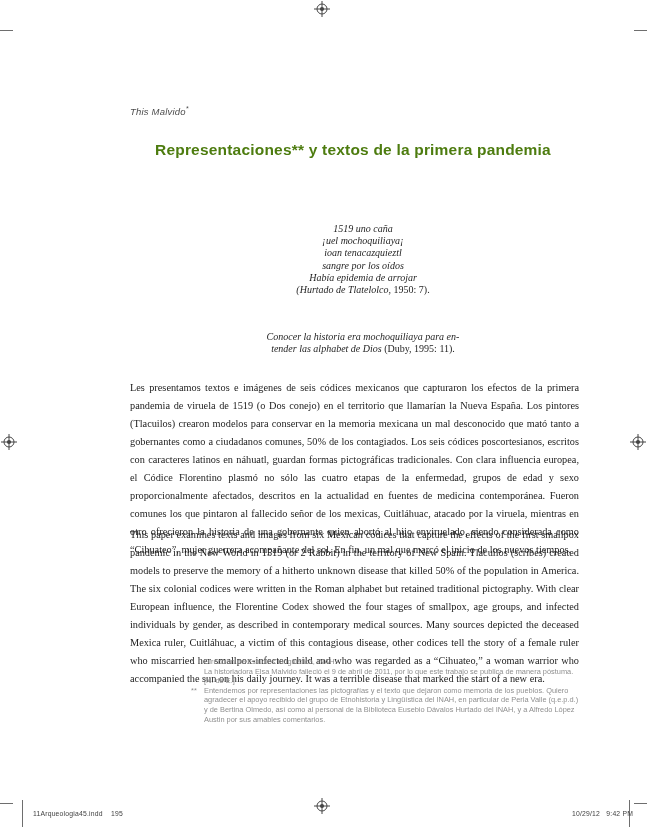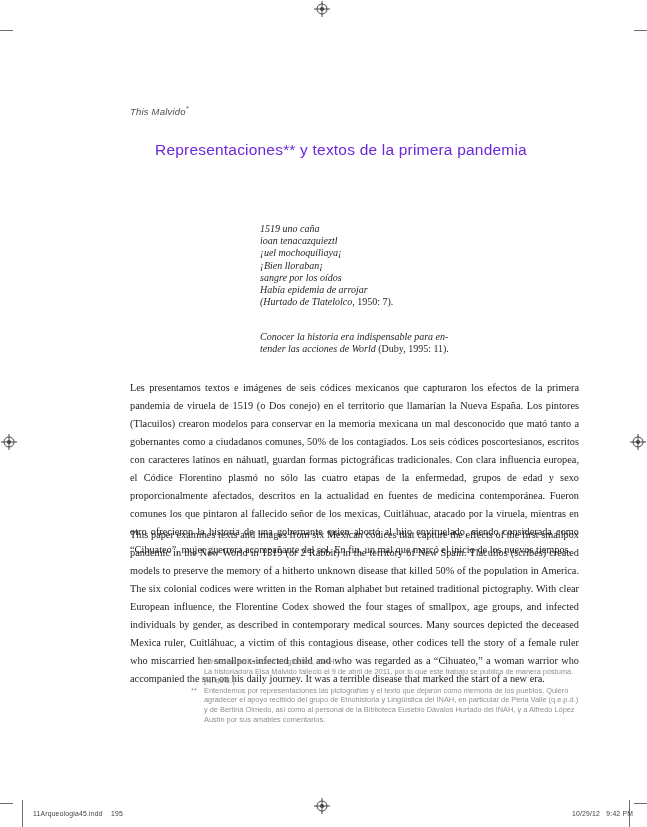--- a/index.html
+++ b/index.html
@@ -17,27 +17,27 @@
   .crop-v { width:1px; }
 
   
   .author {
     font-family:"Liberation Sans", sans-serif;
     font-style:italic; font-size:9.5px; color:#4d4d4d; letter-spacing:.2px;
   }
   .author sup { font-size:7px; }
   .title {
     font-family:"Liberation Sans", sans-serif;
-    font-weight:normal; font-size:15.5px; line-height:19.5px;
-    color:#6d28d9; letter-spacing:.2px; width:430px;
+    font-weight:bold; font-size:15.5px; line-height:19.5px;
+    color:#4d7c0f; letter-spacing:.2px; width:430px;
   }
 
   
   .epigraph {
-    width:206px; text-align:left;
+    width:206px; text-align:center;
     font-size:10px; line-height:12.2px; color:#1f1f1f;
   }
   .epigraph .it { font-style:italic; }
   .epigraph .rm { font-style:normal; }
 
   
   .abstract {
     width:449px; text-align:justify;
     font-size:10.3px; line-height:18px; color:#1c1c1c;
   }
@@ -102,31 +102,30 @@
 <div class="abs author" style="left:130px; top:105px;">
   <span>This Malvido</span><sup>*</sup>
 </div>
 
 <div class="abs title" style="left:155px; top:140px;">
   <div>Representaciones** y textos de la primera pandemia</div>
 </div>
 
 <div class="abs epigraph" style="left:260px; top:223px;">
   <div class="it">1519 uno caña</div>
+  <div class="it">¡uel mochoquiliaya¡</div>
   <div class="it">ioan tenacazquieztl</div>
-  <div class="it">¡uel mochoquiliaya¡</div>
-  <div class="it">¡Bien lloraban¡</div>
   <div class="it">sangre por los oídos</div>
   <div class="it">Había epidemia de arrojar</div>
   <div><span class="it">(Hurtado de Tlatelolco</span><span class="rm">, 1950: 7).</span></div>
 </div>
 
 <div class="abs epigraph" style="left:260px; top:331px;">
-  <div class="it">Conocer la historia era indispensable para en-</div>
-  <div><span class="it">tender las acciones de World </span><span class="rm">(Duby, 1995: 11).</span></div>
+  <div class="it">Conocer la historia era mochoquiliaya para en-</div>
+  <div><span class="it">tender las alphabet de Dios </span><span class="rm">(Duby, 1995: 11).</span></div>
 </div>
 
 <div class="abs abstract" style="left:130px; top:379px;">Les presentamos textos e imágenes de seis códices mexicanos que capturaron los efectos de la primera pandemia de viruela de 1519 (o Dos conejo) en el territorio que llamarían la Nueva España. Los pintores (Tlacuilos) crearon modelos para conservar en la memoria mexicana un mal desconocido que mató tanto a gobernantes como a ciudadanos comunes, 50% de los contagiados. Los seis códices poscortesianos, escritos con caracteres latinos en náhuatl, guardan formas pictográficas tradicionales. Con clara influencia europea, el Códice Florentino plasmó no sólo las cuatro etapas de la enfermedad, grupos de edad y sexo proporcionalmente afectados, descritos en la actualidad en fuentes de medicina contemporánea. Fueron comunes los que pintaron al fallecido señor de los mexicas, Cuitláhuac, atacado por la viruela, mientras en otro ofrecieron la historia de una gobernante quien abortó al hijo enviruelado, siendo considerada como “Cihuateo”, mujer guerrera acompañante del sol. En fin, un mal que marcó el inicio de los nuevos tiempos.</div>
 
 <div class="abs abstract" style="left:130px; top:526px;">This paper examines texts and images from six Mexican codices that capture the effects of the first smallpox pandemic in the New World in 1519 (or 2 Rabbit) in the territory of New Spain. Tlacuilos (scribes) created models to preserve the memory of a hitherto unknown disease that killed 50% of the population in America. The six colonial codices were written in the Roman alphabet but retained traditional pictography. With clear European influence, the Florentine Codex showed the four stages of smallpox, age groups, and infected individuals by gender, as described in contemporary medical sources. Many sources depicted the deceased Mexica ruler, Cuitláhuac, a victim of this contagious disease, other codices tell the story of a female ruler who miscarried her smallpox-infected child and who was regarded as a “Cihuateo,” a woman warrior who accompanied the sun on his daily journey. It was a terrible disease that marked the start of a new era.</div>
 
 <div class="abs footnotes" style="left:191px; top:657px;">
   <div class="footnote">
     <span class="marker">*</span>
     <span>Dirección de Estudios Lingüística, INAH.</span>

